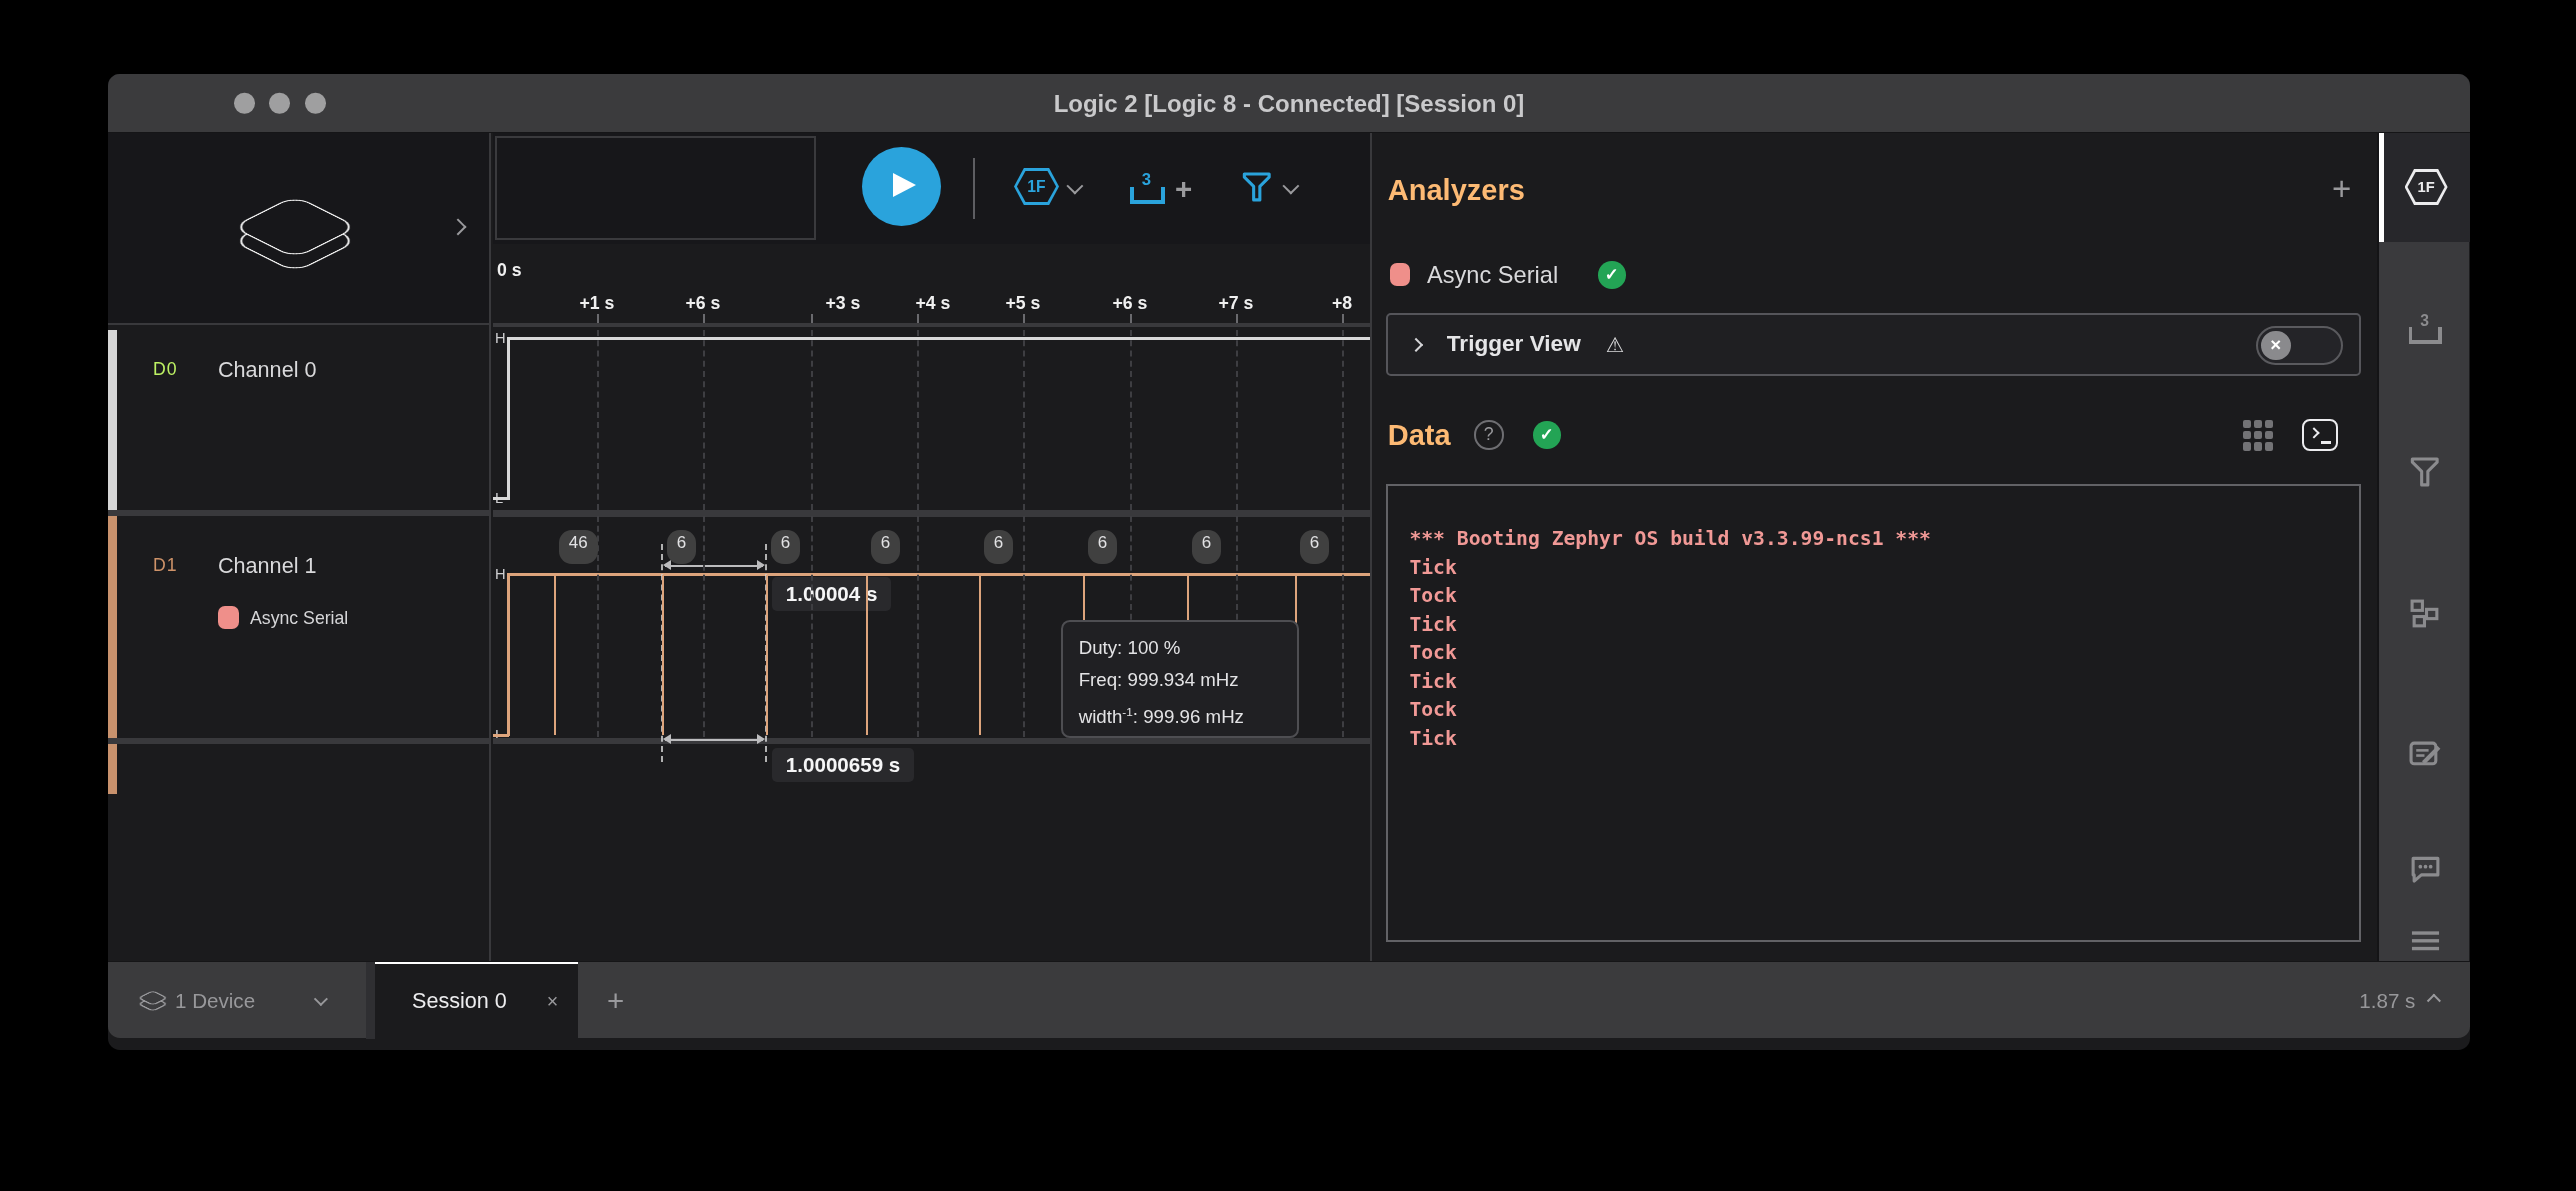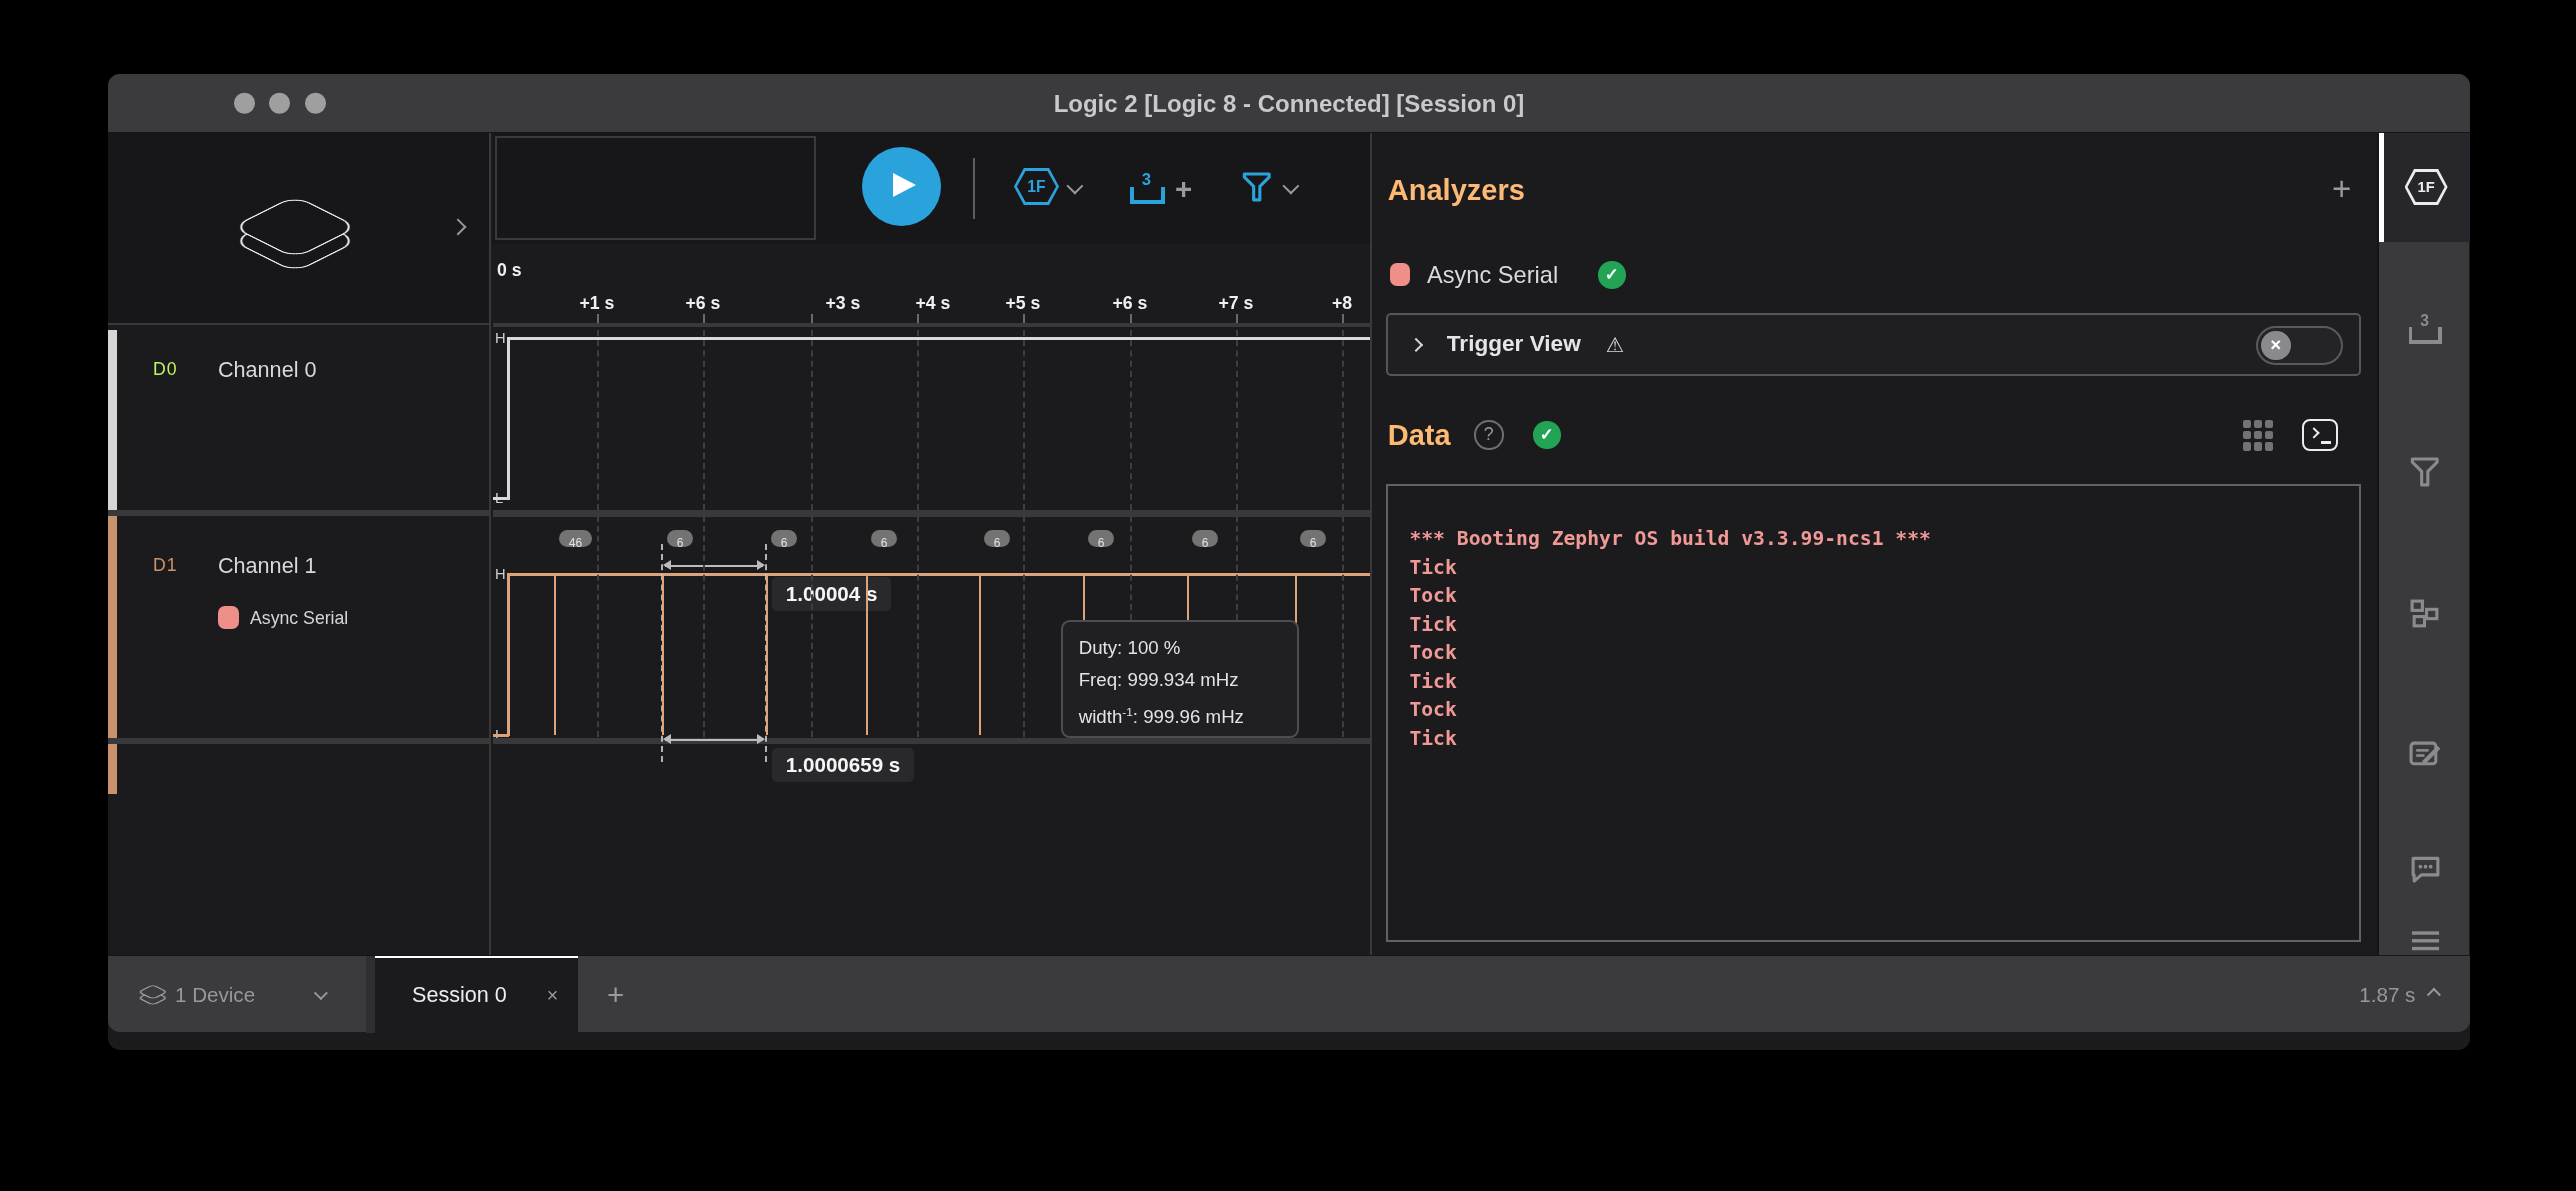--- a/index.html
+++ b/index.html
@@ -67,22 +67,22 @@
   .tl-off { position:absolute; top:49px; transform:translateX(-50%); font-size:17.7px; font-weight:bold; color:#f0f0f0; }
   .tl-tick { position:absolute; bottom:0; width:2px; height:8.8px; background:#6a6a6e; }
 
   .gridline { position:absolute; width:0; border-left:2px dashed #3e3e42; }
   .sep { position:absolute; left:0; width:100%; background:#39393c; }
 
   .hl-label { position:absolute; left:2px; transform:translateY(-50%); font-size:14.7px; color:#cfcfd1; }
   .wf { position:absolute; background:#d9d9d9; }
   .wf.salmon { background:#dda47c; }
   .pulse { position:absolute; width:2px; top:442px; height:160px; background:#dda47c; }
-  .badge { position:absolute; top:397px; height:17px; line-height:26.5px; padding:0 9.8px; border-radius:12.8px;
-           background:#737373; color:#e2e2e4; font-size:12px; }
+  .badge { position:absolute; top:397px; height:34px; line-height:26.5px; padding:0 9.8px; border-radius:12.8px;
+           background:#404040; color:#e2e2e4; font-size:17px; }
   .mdash { position:absolute; width:0; border-left:2px dashed rgba(215,215,215,.8); }
   .marrow { position:absolute; height:2px; background:#bcbcbe; }
   .marrow .ah { position:absolute; top:-4.9px; width:0; height:0; border-top:5.9px solid transparent; border-bottom:5.9px solid transparent; }
   .marrow .ah.left  { left:-2px; border-right:8.8px solid #bcbcbe; }
   .marrow .ah.right { right:-2px; border-left:8.8px solid #bcbcbe; }
   .mlabel { position:absolute; padding:4.9px 13.8px; background:#29292c; border-radius:4.9px;
             color:#f5f5f6; font-size:20.6px; font-weight:bold; white-space:nowrap; }
   .tooltip { position:absolute; left:568px; top:487px; width:238px; height:118px; background:#202023;
              border:2px solid #4e4e52; border-radius:8.8px; padding:9.8px 0 0 15.7px; z-index:5; }
   .tooltip div { font-size:18.7px; color:#e3e3e5; line-height:32px; white-space:nowrap; }
@@ -117,21 +117,21 @@
 
   
   .strip { position:absolute; left:2269px; top:0; width:92px; height:841px; background:#3a3a3d; border-left:2px solid #141416; }
   .strip-active { position:absolute; left:0; top:0; width:92px; height:109px; background:#27272b; }
   .strip-bar { position:absolute; left:0; top:0; width:4.9px; height:109px; background:#fff; }
   .strip-item { position:absolute; left:0; width:92px; display:flex; justify-content:center; color:#8b8b8e; }
 
   svg.lineicon { display:block; }
 
   
-  .bottombar { position:absolute; left:0; bottom:18px; width:2362px; height:77px; background:#3b3b3d;
+  .bottombar { position:absolute; left:0; bottom:12px; width:2362px; height:77px; background:#3b3b3d;
                border-top:1px solid #151517; border-radius:0 0 11.8px 11.8px; }
   .dev-sec { position:absolute; left:0; top:0; width:258px; height:77px; }
   .dev-gap { position:absolute; left:258px; top:0; width:9.8px; height:77px; background:#2f2f32; }
   .mini-stack { position:absolute; left:27.5px; top:19.7px; width:35px; height:37px; }
   .mini-slab { position:absolute; left:6.9px; width:21.6px; height:21.6px; border:2.5px solid #9a9a9d; border-radius:5.9px;
                transform:rotateX(60deg) rotateZ(45deg); }
   .mini-slab.b { top:11.8px; }
   .mini-slab.t { top:4.9px; background:#3b3b3d; }
   .dev-count { position:absolute; left:67px; top:0; height:77px; line-height:77px; font-size:20.6px; color:#98989b; }
   .dev-chvd { position:absolute; left:208px; top:32px; transform:rotate(45deg); width:9.8px; height:9.8px;

